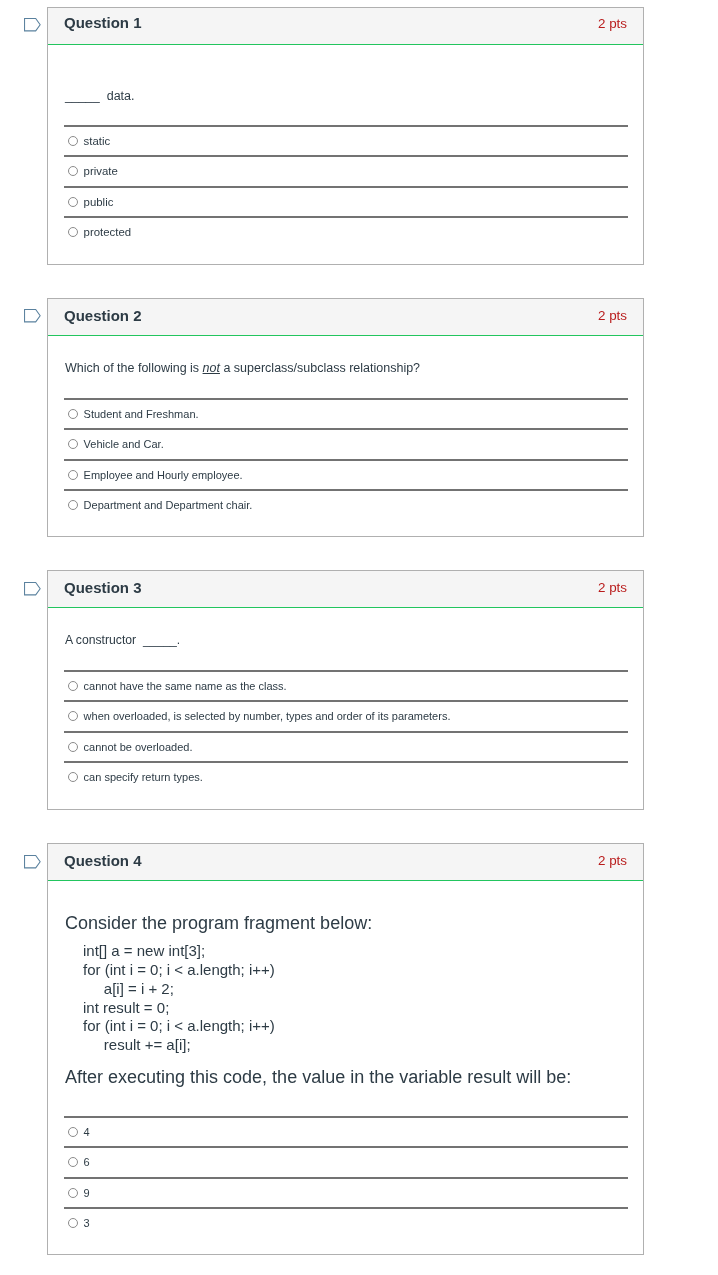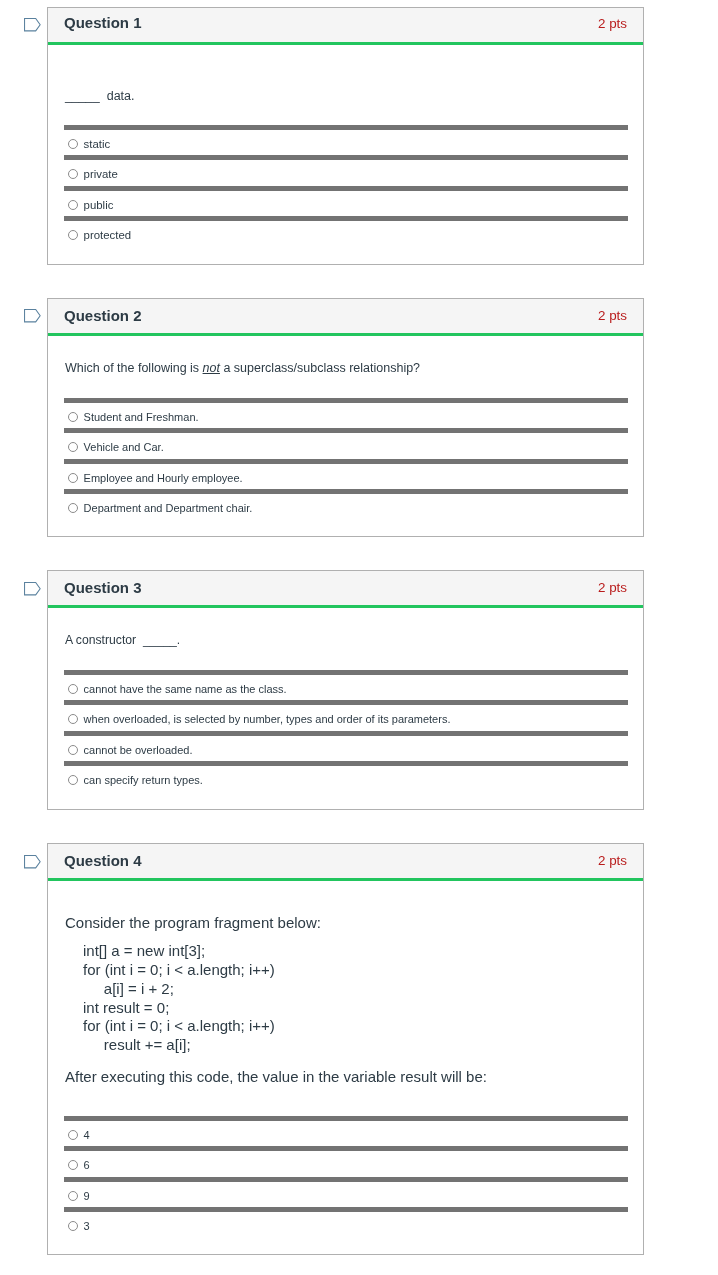--- a/index.html
+++ b/index.html
@@ -8,42 +8,42 @@
        font-family:"Liberation Sans",sans-serif;
        color:#2d3b45;}
   .page{position:relative;width:718px;height:1275px;background:#fff;}
 
   
   .q-wrap{position:absolute;left:0;width:718px;}
   .flagbox{position:absolute;left:24px;width:17px;height:14px;line-height:0;}
   .flagbox svg{display:block;}
   .qbox{position:absolute;left:47px;width:597px;border:1px solid #b0b0b0;
         background:#fff;box-sizing:border-box;}
-  .qhead{height:37px;background:#f5f5f5;border-bottom:3px solid #22c55e;
+  .qhead{height:37px;background:#f5f5f5;border-bottom:1px solid #22c55e;
          position:relative;box-sizing:border-box;}
   .qname{position:absolute;left:16px;top:6px;font-size:15px;font-weight:bold;
          color:#2d3b45;line-height:17px;white-space:nowrap;}
   .qpts{position:absolute;right:16px;top:7.6px;font-size:13.4px;font-weight:normal;
         color:#b91c1c;line-height:15px;white-space:nowrap;}
 
   .qbody{position:relative;}
   .qtext{position:absolute;left:17px;right:16px;font-size:12.5px;line-height:18.9px;
          color:#2d3b45;}
   .codeblock{position:absolute;left:35px;font-size:15px;line-height:18.85px;
              color:#2d3b45;white-space:pre;}
 
   .answers{position:absolute;left:16px;width:564px;}
-  .ans{display:block;border-top:5px solid #737373;height:30.4px;position:relative;box-sizing:border-box;}
+  .ans{display:block;border-top:2px solid #737373;height:30.4px;position:relative;box-sizing:border-box;}
   .radio{position:absolute;left:4px;top:9px;width:10px;height:10px;
          border:1px solid #8b8b8b;border-radius:50%;background:#fff;
          box-sizing:border-box;}
   .anslabel{position:absolute;left:19.6px;top:7px;font-size:11px;line-height:14px;
             color:#2d3b45;white-space:nowrap;}
   .emword{font-style:italic;text-decoration:underline;}
-  .qtext.big{font-size:15px;}
+  .qtext.big{font-size:18px;}
   .qtext.sm{font-size:12.2px;}
   .answers.q3 .anslabel{font-size:11.0px;}
   .answers.q1 .anslabel{font-size:11.4px;}
 </style>
 </head>
 <body>
 
 <div class="page">
 
   <div class="q-wrap">

